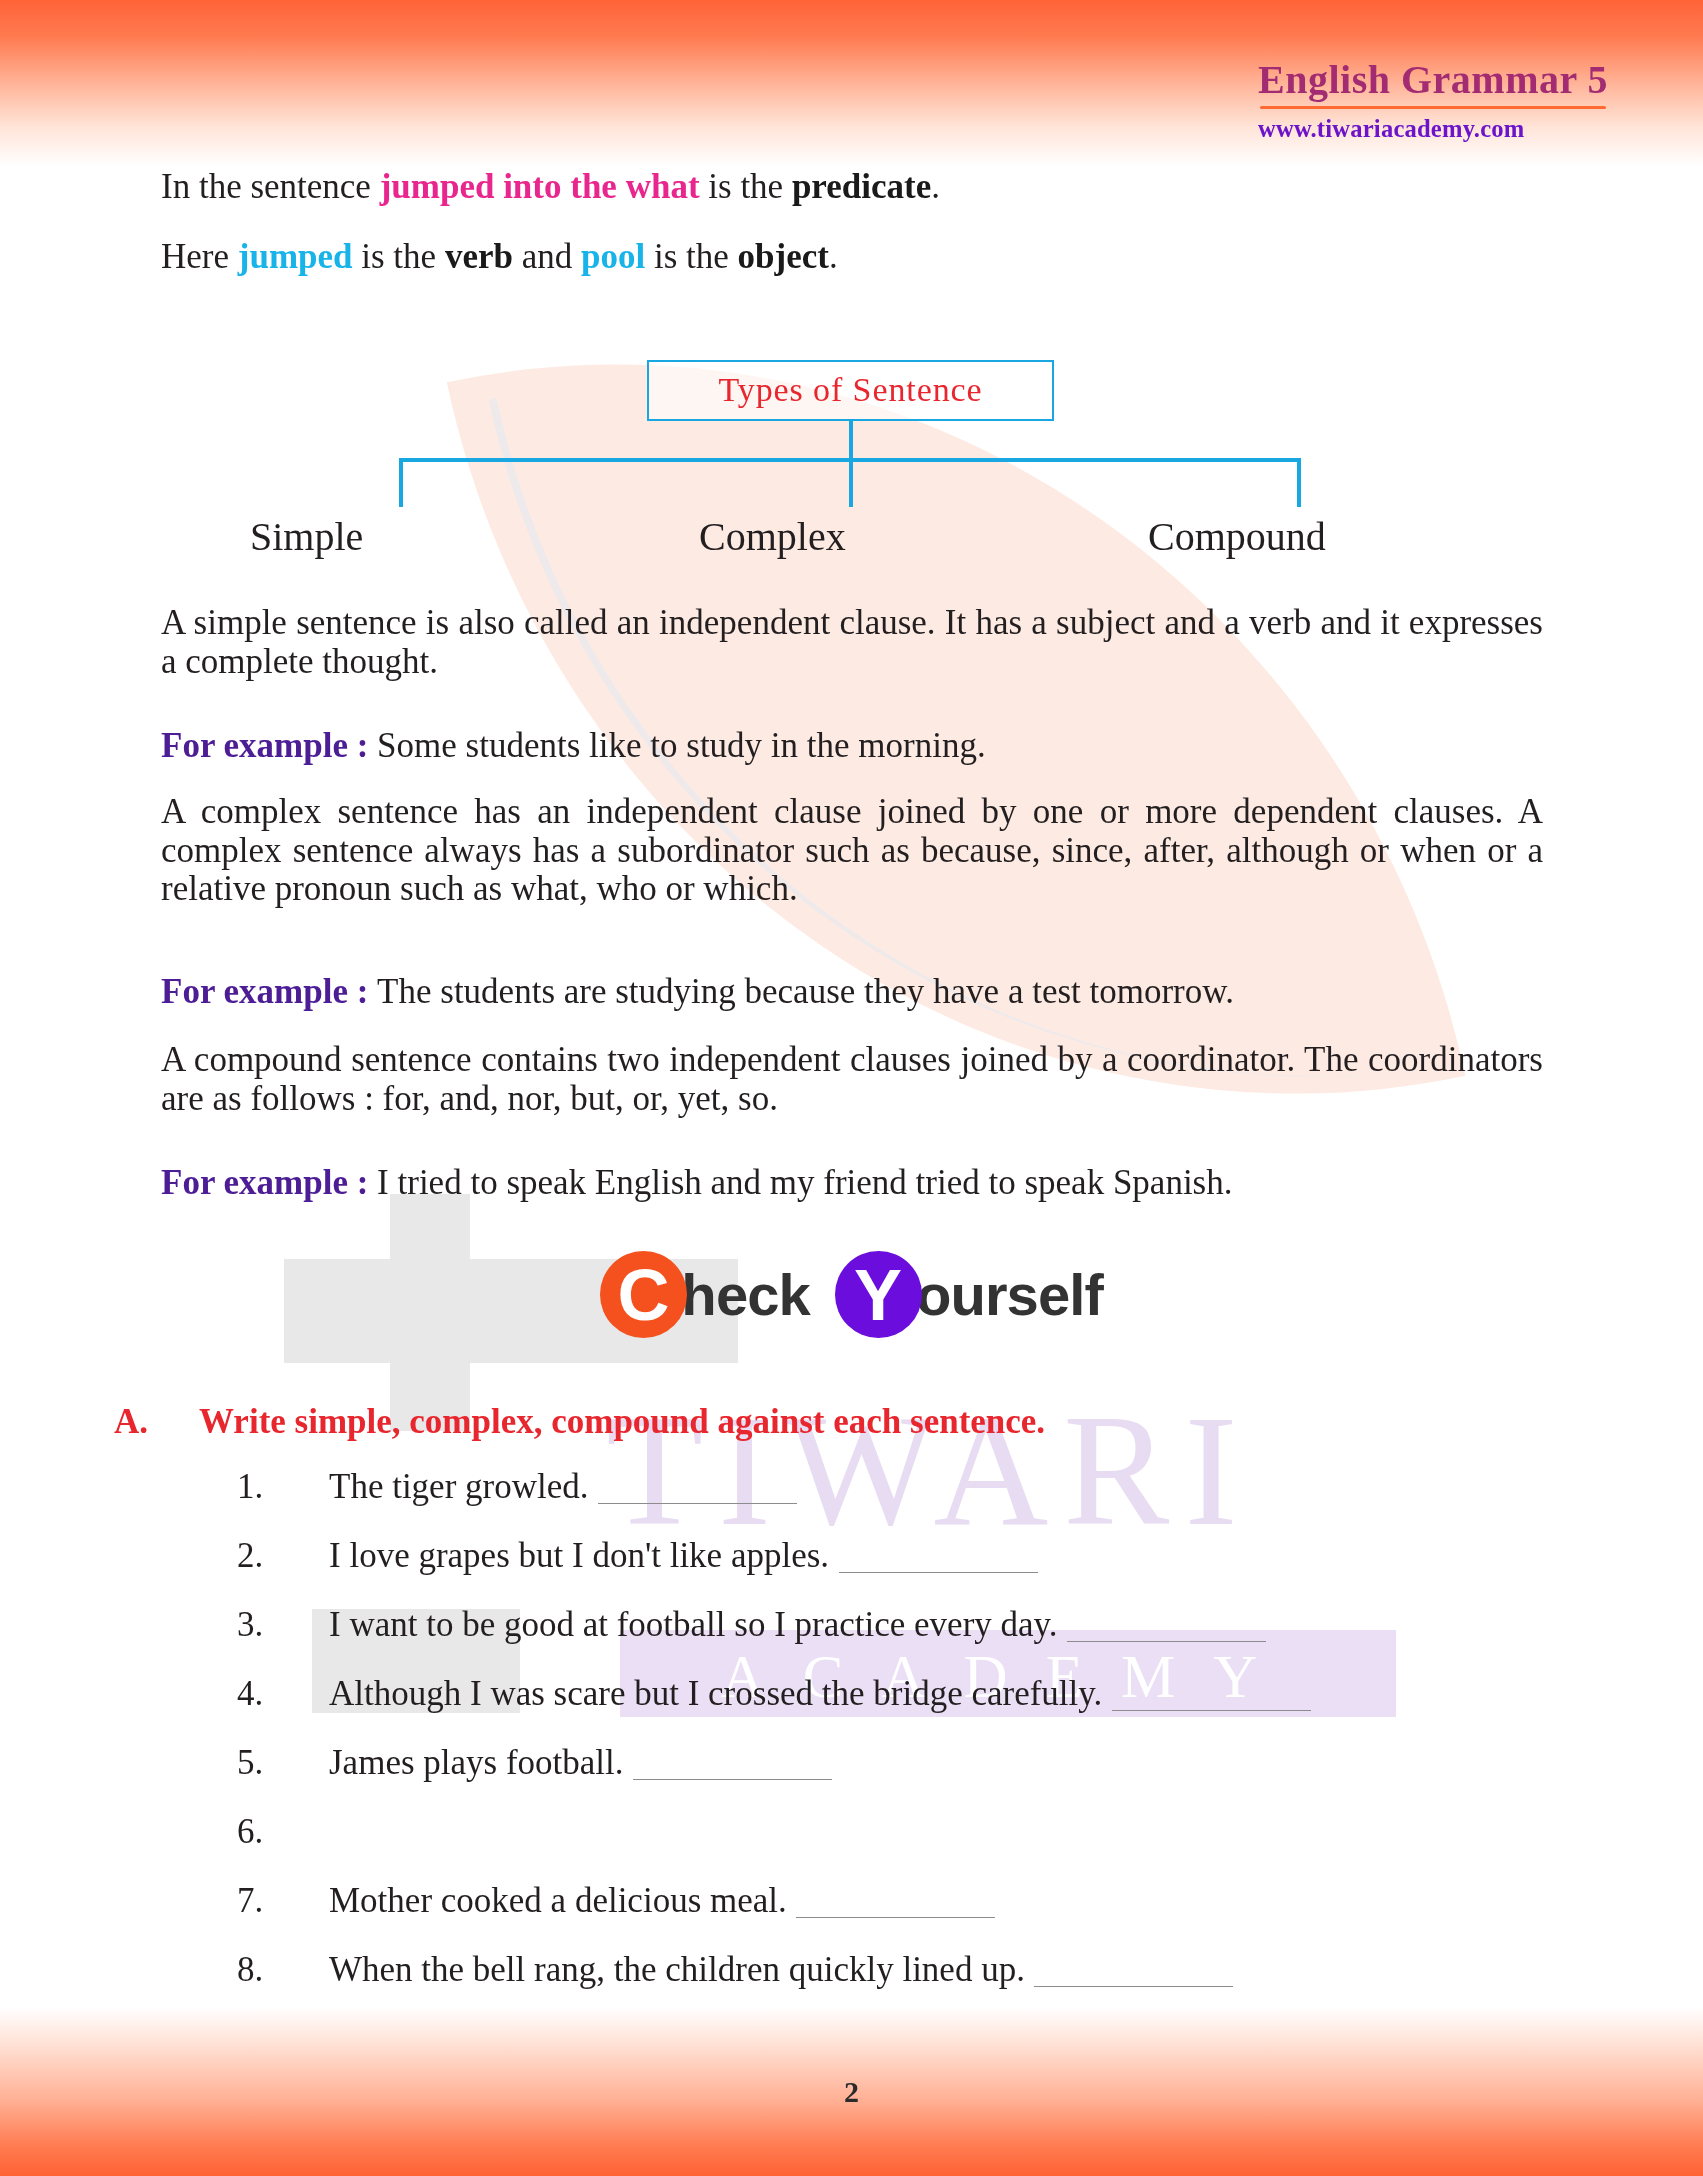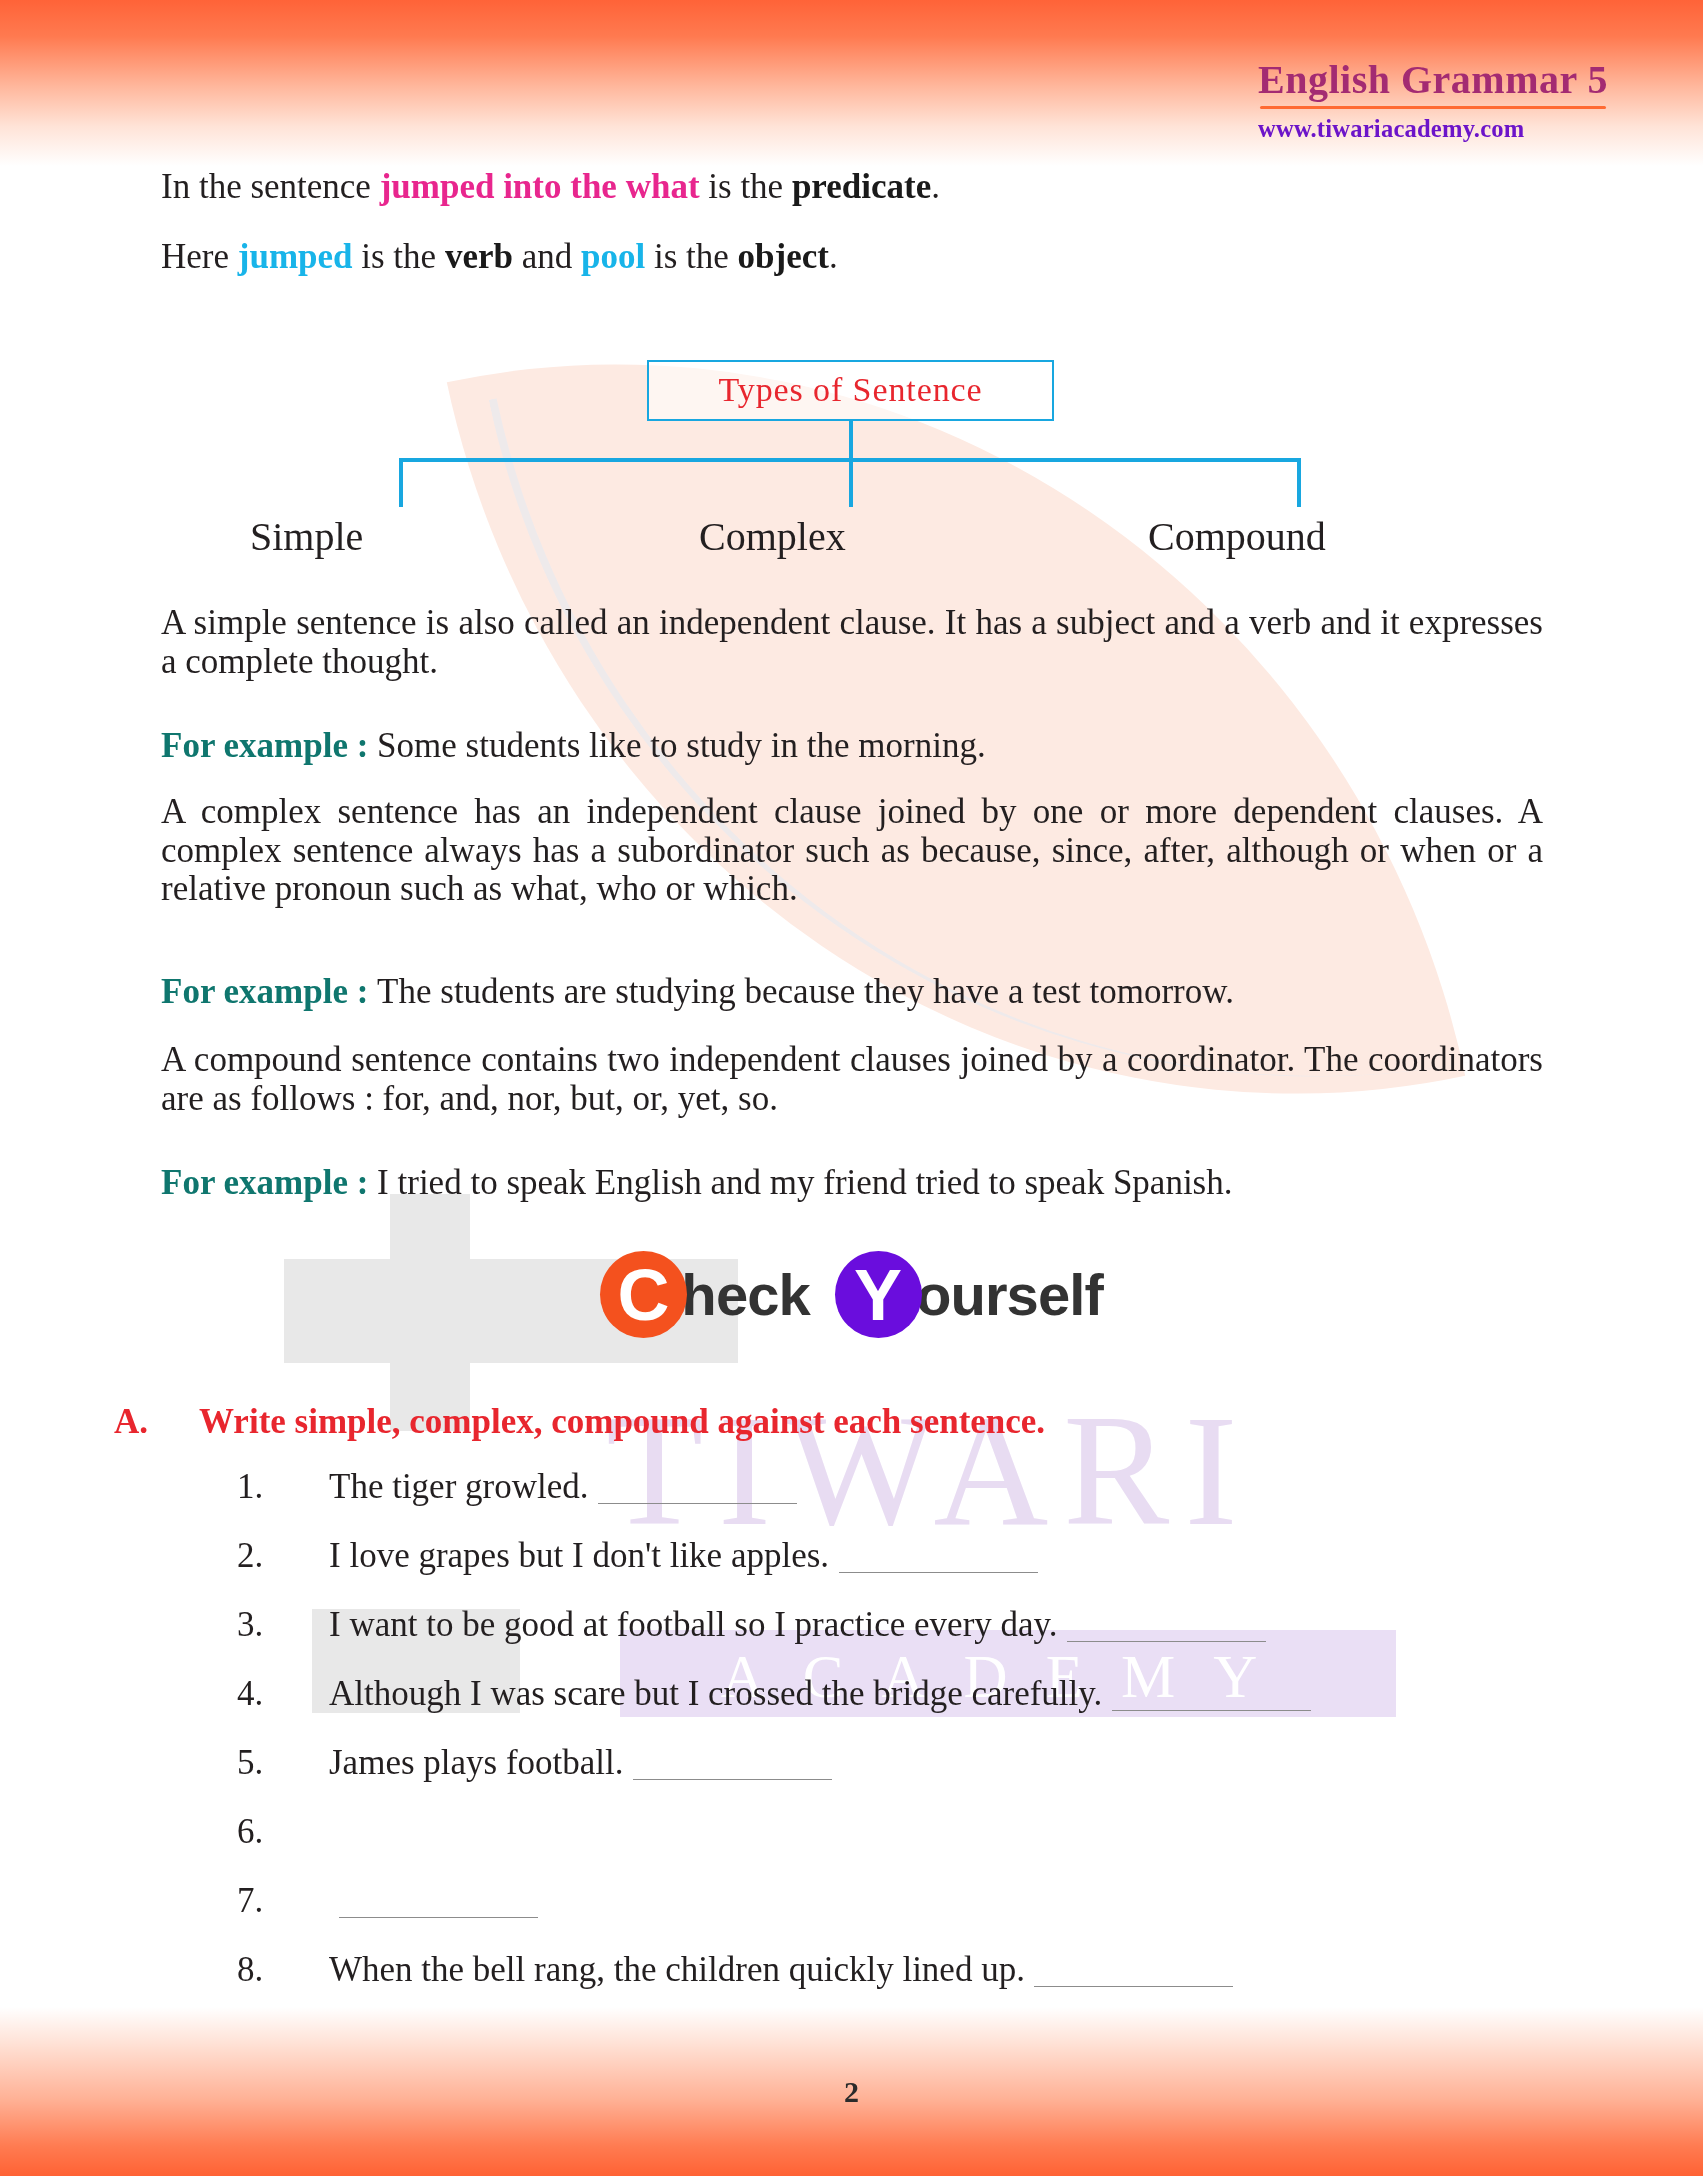--- a/index.html
+++ b/index.html
@@ -139,21 +139,21 @@
     font-family: "Liberation Serif", "DejaVu Serif", serif;
     font-size: 35px;
     color: #231f20;
     line-height: 1.10;
   }
   .para.just { text-align: justify; text-justify: inter-word; }
 
   .pink  { color: #e8268e; font-weight: bold; }
   .cyan  { color: #18b4e9; font-weight: bold; }
   .bold  { font-weight: bold; color: #1a1a1a; }
-  .green { color: #0f766e; font-weight: bold; }
+  .green { color: #4c1d95; font-weight: bold; }
 
   
   .tree { position: absolute; left: 0; top: 360px; width: 1703px; height: 218px; z-index: 3; }
   .tree-box {
     position: absolute;
     left: 647px; top: 0;
     width: 407px; height: 61px;
     border: 2.8px solid #18a7e0;
     background: rgba(255,255,255,.55);
     box-sizing: border-box;
@@ -381,21 +381,21 @@
       </div>
       <div class="qrow">
         <span class="qnum">5.</span>
         <span class="qtext"><span>James plays football.</span><span class="blank" style="width:199px;"></span></span>
       </div>
       <div class="qrow">
         <span class="qnum">6.</span>
       </div>
       <div class="qrow">
         <span class="qnum">7.</span>
-        <span class="qtext"><span class="blank" style="width:199px;"></span></span>
+        <span class="qtext"><span>Mother cooked a delicious meal.</span><span class="blank" style="width:199px;"></span></span>
       </div>
       <div class="qrow">
         <span class="qnum">8.</span>
         <span class="qtext"><span>When the bell rang, the children quickly lined up.</span><span class="blank" style="width:199px;"></span></span>
       </div>
     </div>
 
   </div>
 
   <div class="pageno">2</div>

